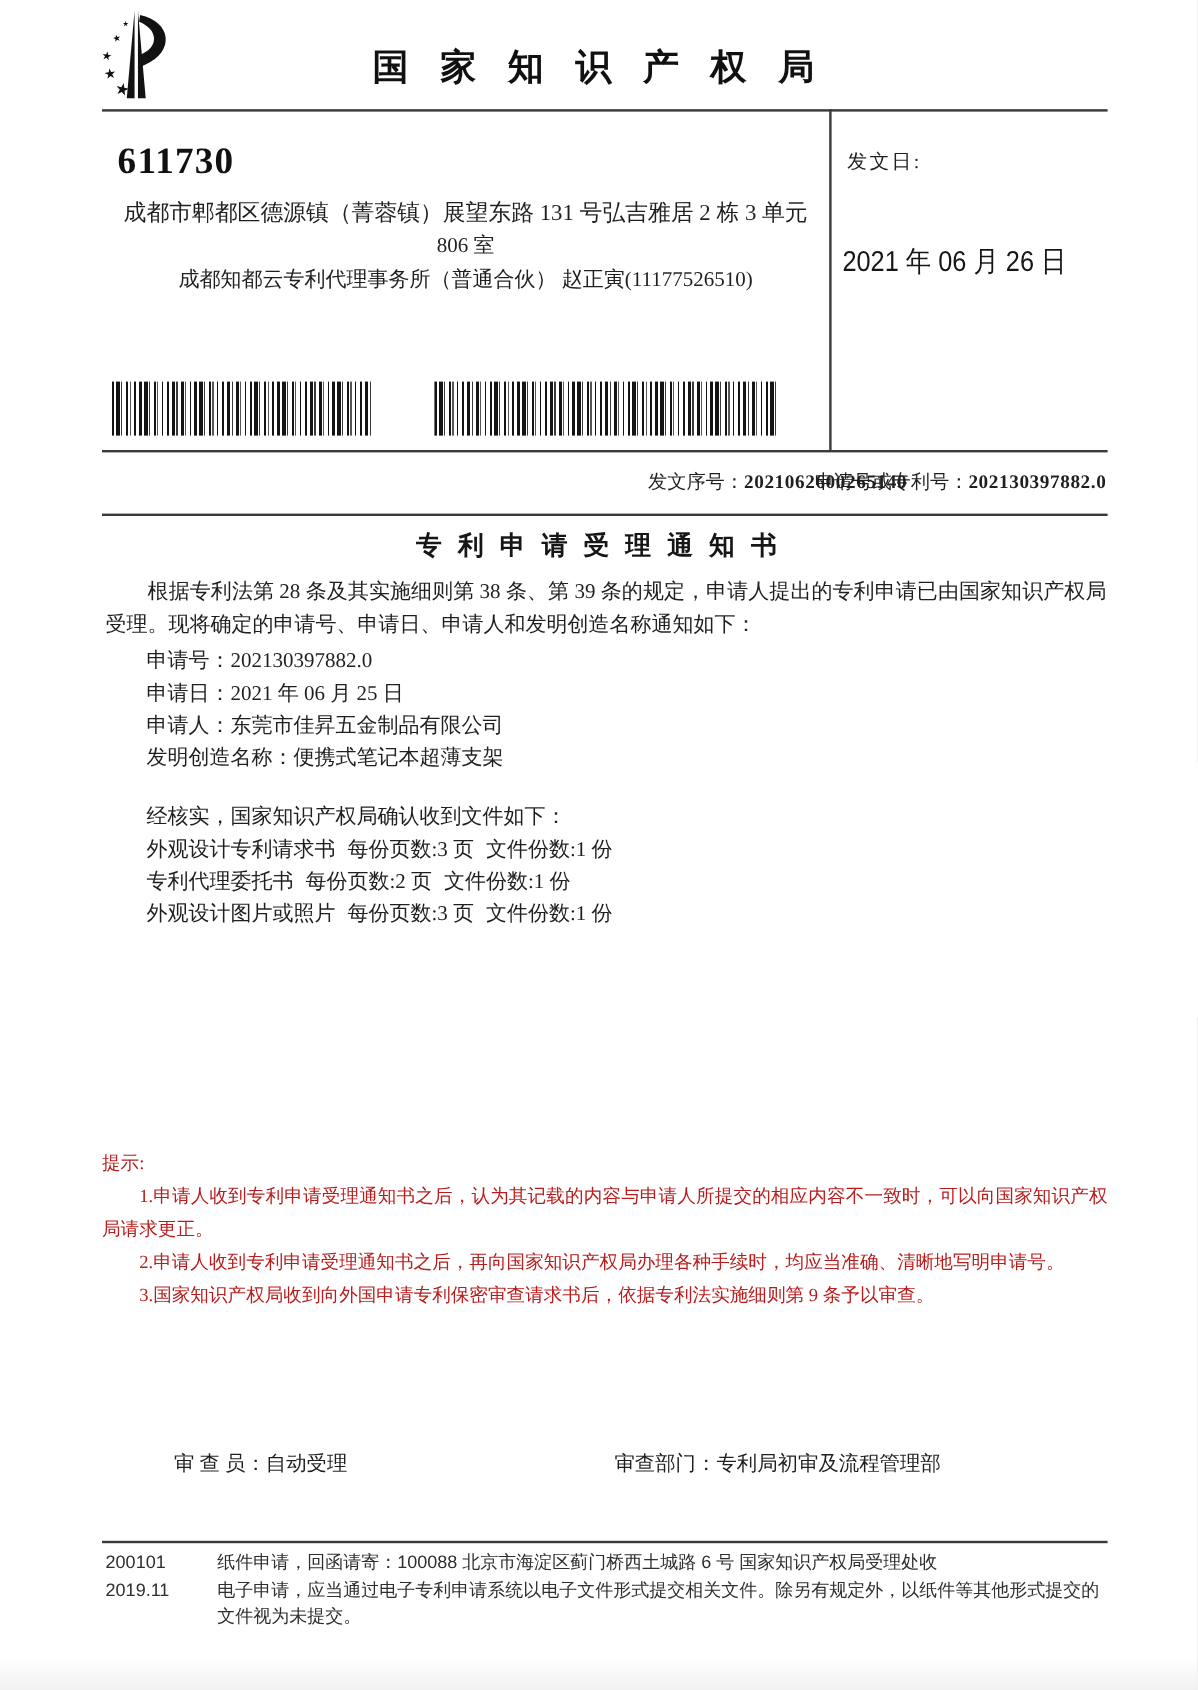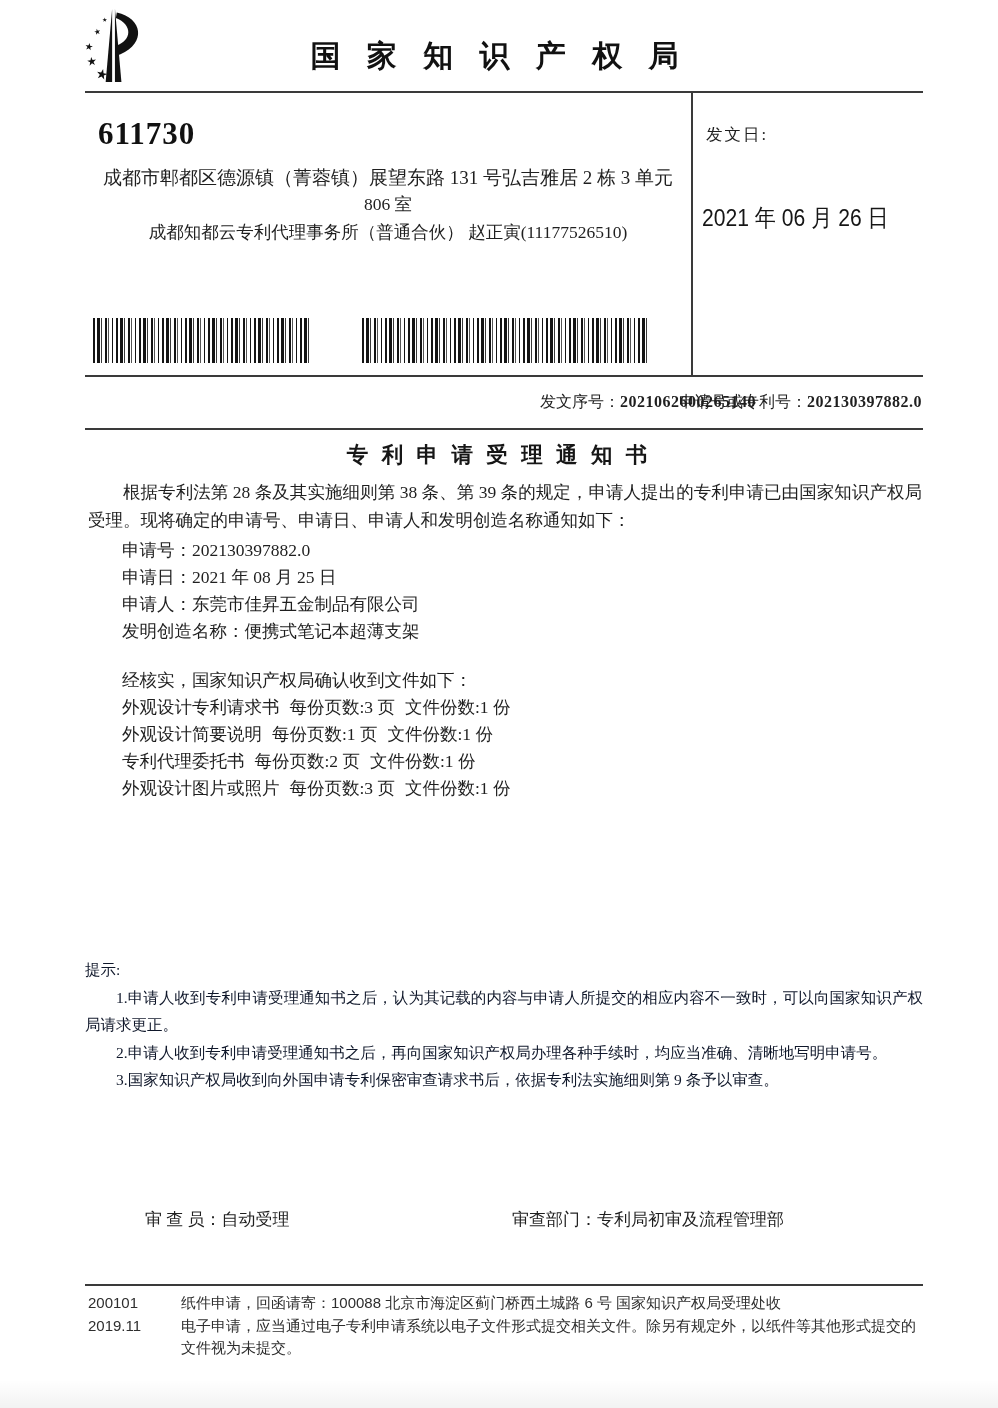--- a/index.html
+++ b/index.html
@@ -62,21 +62,21 @@
   .notice-title { position:absolute; left:0; top:440px; width:998px; text-align:center;
     font-size:21.5px; font-weight:bold; letter-spacing:4px; color:#161616; }
   .intro { position:absolute; left:88px; top:479px; width:834px;
     font-size:17.5px; line-height:27.5px; text-indent:2em; text-align:justify; }
   .fields { position:absolute; left:122px; top:537px; font-size:17.5px; line-height:27px; }
   .received { position:absolute; left:122px; top:667px; font-size:17.5px; line-height:27px; }
   .doc-line .gap { display:inline-block; width:10px; }
 
   
   .tips { position:absolute; left:85px; top:956px; width:838px;
-    font-size:15.5px; line-height:27.5px; color:#0f172a; }
+    font-size:15.5px; line-height:27.5px; color:#b91c1c; }
   .tips-item { text-indent:2em; text-align:justify; }
 
   
   .signoff { position:absolute; left:88px; top:1208px; width:834px; font-size:17px; }
   .signoff-examiner { position:absolute; left:57px; top:0;font-family:Liberation Serif, serif; }
   .signoff-dept { position:absolute; left:424px; top:0; }
 
   
   .footer { position:absolute; left:88px; top:1292px; width:850px;
     font-family:"Liberation Sans","DejaVu Sans",sans-serif;
@@ -129,29 +129,28 @@
     <span>申请号或专利号：</span><span class="ref-val">202130397882.0</span>
     <span class="ref-serial"><span>发文序号：</span><span class="ref-val">2021062600265140</span></span>
   </div>
   <div class="rule rule-ref"></div>
 
   <div class="notice-title">专 利 申 请 受 理 通 知 书</div>
   <div class="intro">根据专利法第 28 条及其实施细则第 38 条、第 39 条的规定，申请人提出的专利申请已由国家知识产权局受理。现将确定的申请号、申请日、申请人和发明创造名称通知如下：</div>
 
   <div class="fields">
     <div><span>申请号：</span><span>202130397882.0</span></div>
-    <div><span>申请日：</span><span>2021 年 08 月 25 日</span></div>
+    <div><span>申请日：</span><span>2021 年 06 月 25 日</span></div>
     <div><span>申请人：</span><span>东莞市佳昇五金制品有限公司</span></div>
     <div><span>发明创造名称：</span><span>便携式笔记本超薄支架</span></div>
   </div>
 
   <div class="received">
     <div>经核实，国家知识产权局确认收到文件如下：</div>
     <div class="doc-line"><span>外观设计专利请求书</span><span class="gap"></span><span>每份页数:3 页</span><span class="gap"></span><span>文件份数:1 份</span></div>
-    <div class="doc-line"><span>外观设计简要说明</span><span class="gap"></span><span>每份页数:1 页</span><span class="gap"></span><span>文件份数:1 份</span></div>
     <div class="doc-line"><span>专利代理委托书</span><span class="gap"></span><span>每份页数:2 页</span><span class="gap"></span><span>文件份数:1 份</span></div>
     <div class="doc-line"><span>外观设计图片或照片</span><span class="gap"></span><span>每份页数:3 页</span><span class="gap"></span><span>文件份数:1 份</span></div>
   </div>
 
   <div class="tips">
     <div>提示:</div>
     <div class="tips-item">1.申请人收到专利申请受理通知书之后，认为其记载的内容与申请人所提交的相应内容不一致时，可以向国家知识产权局请求更正。</div>
     <div class="tips-item">2.申请人收到专利申请受理通知书之后，再向国家知识产权局办理各种手续时，均应当准确、清晰地写明申请号。</div>
     <div class="tips-item">3.国家知识产权局收到向外国申请专利保密审查请求书后，依据专利法实施细则第 9 条予以审查。</div>
   </div>

